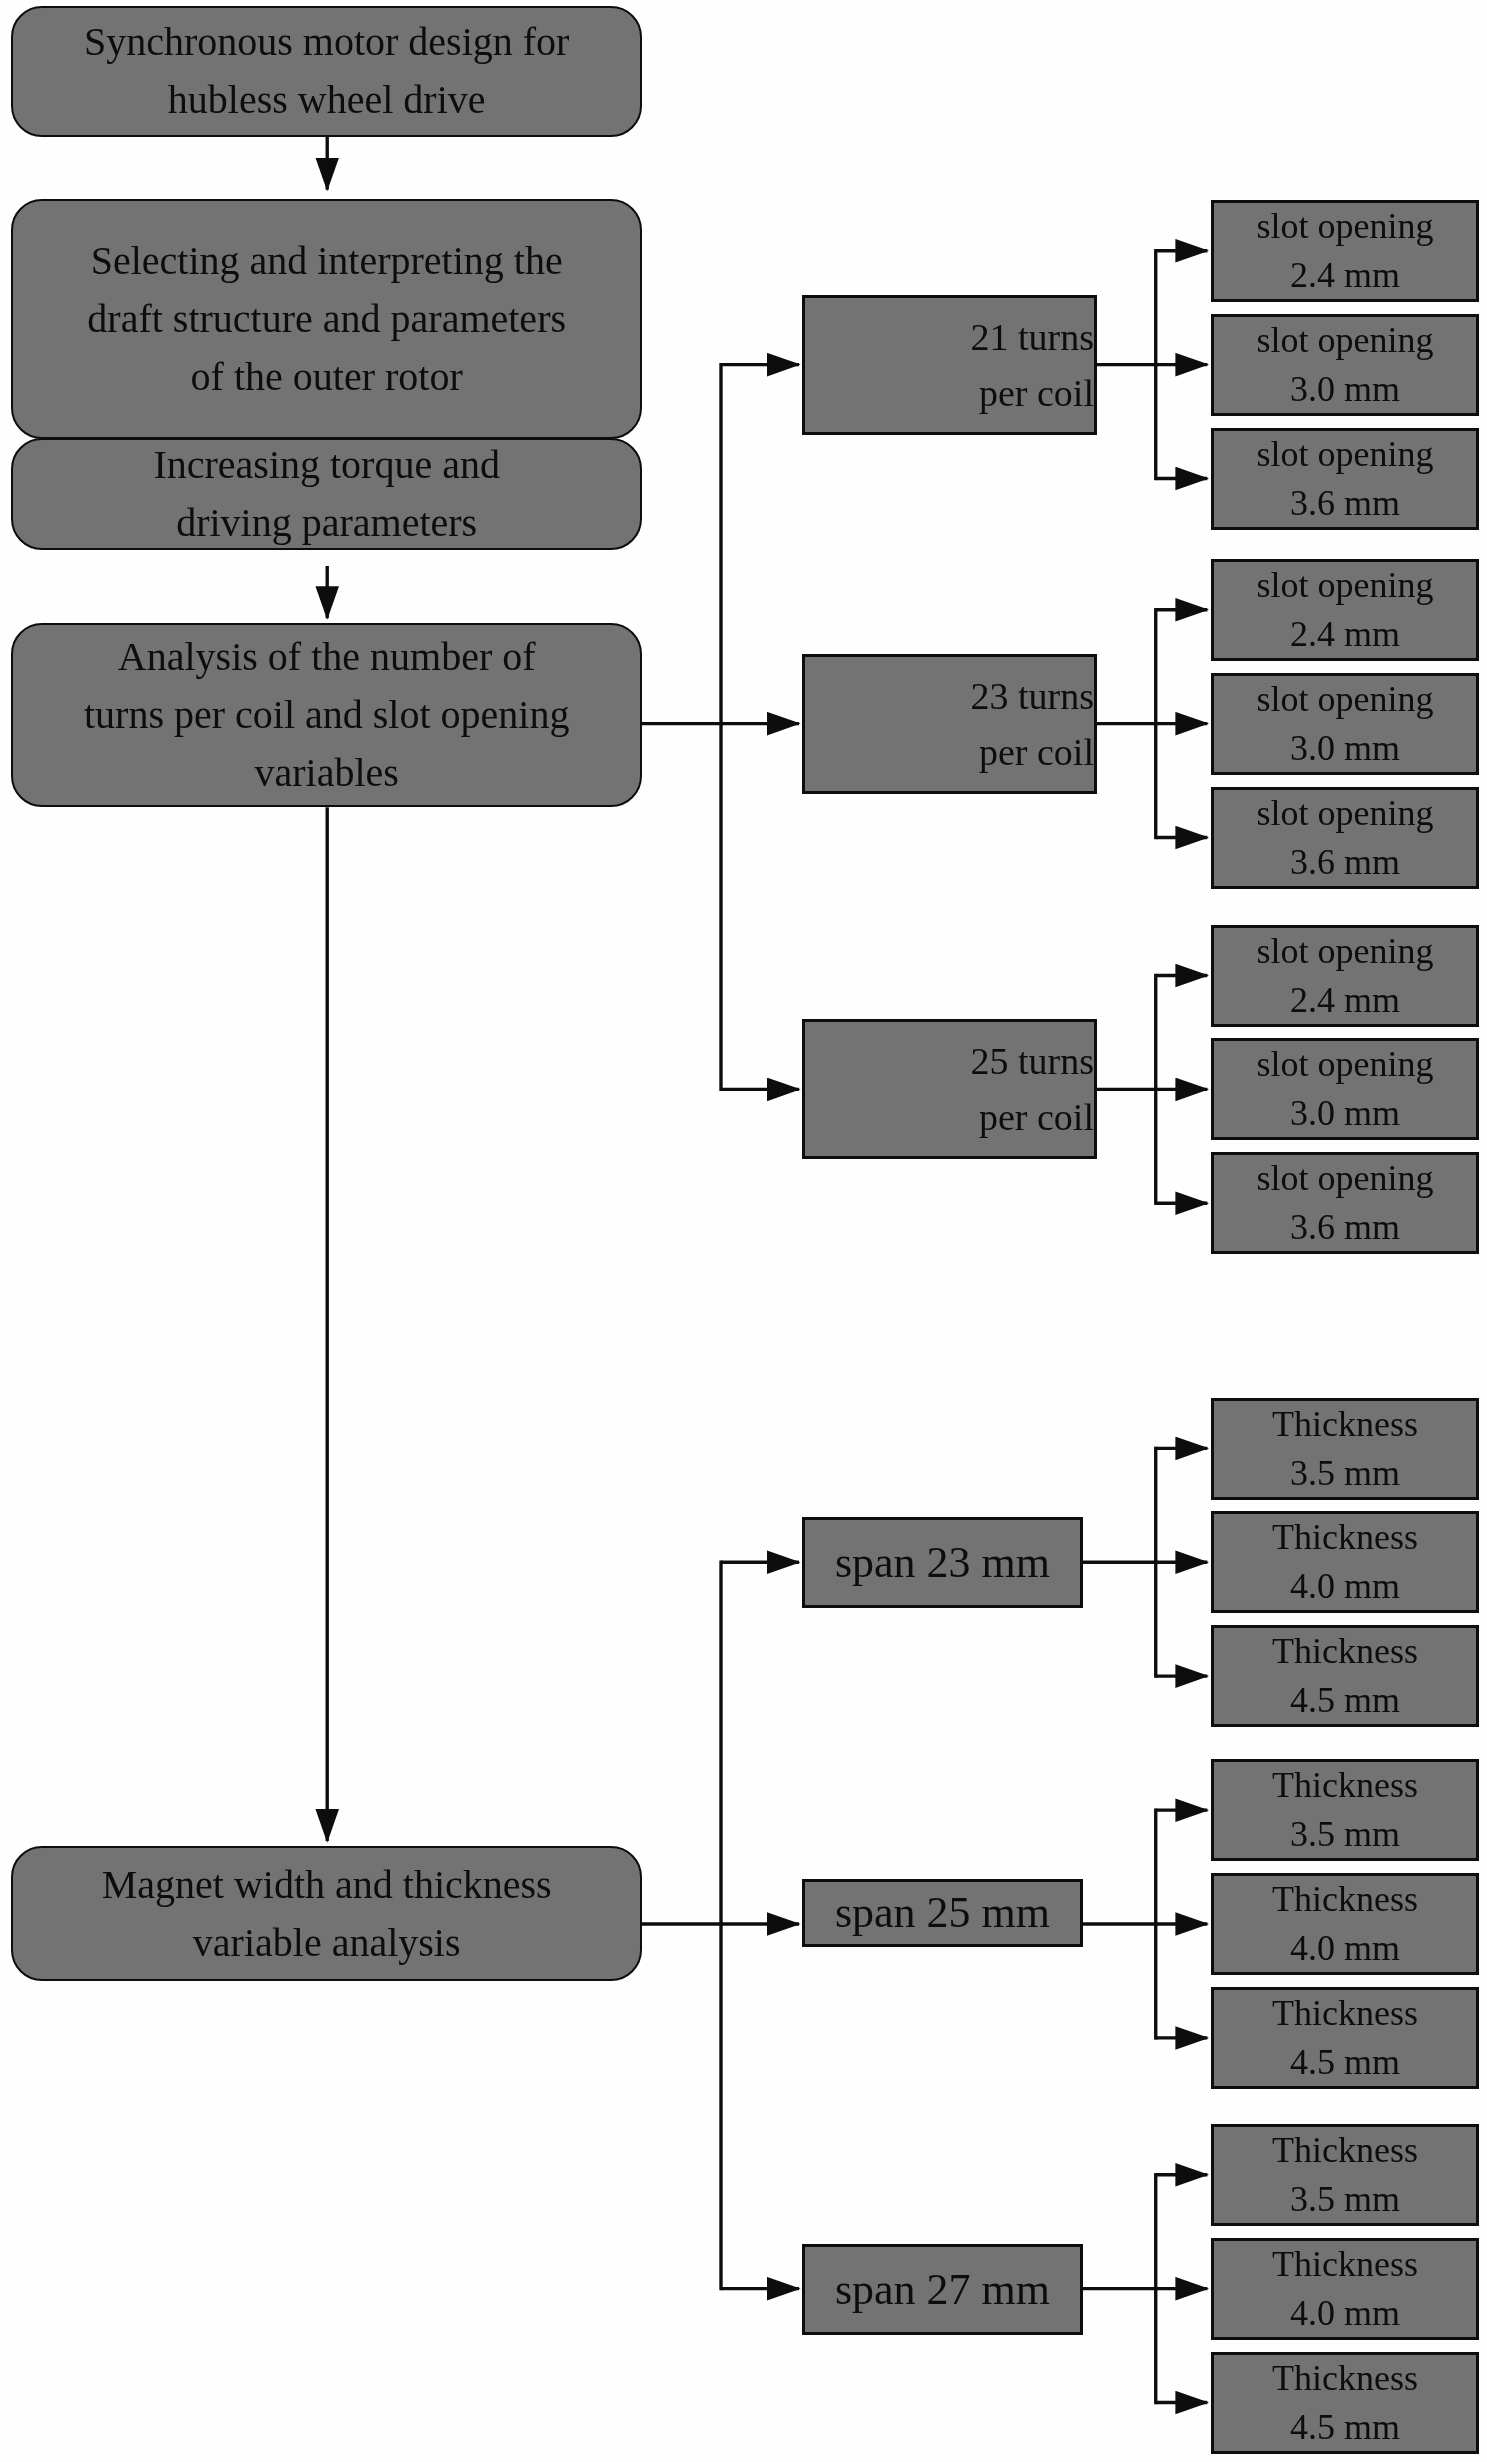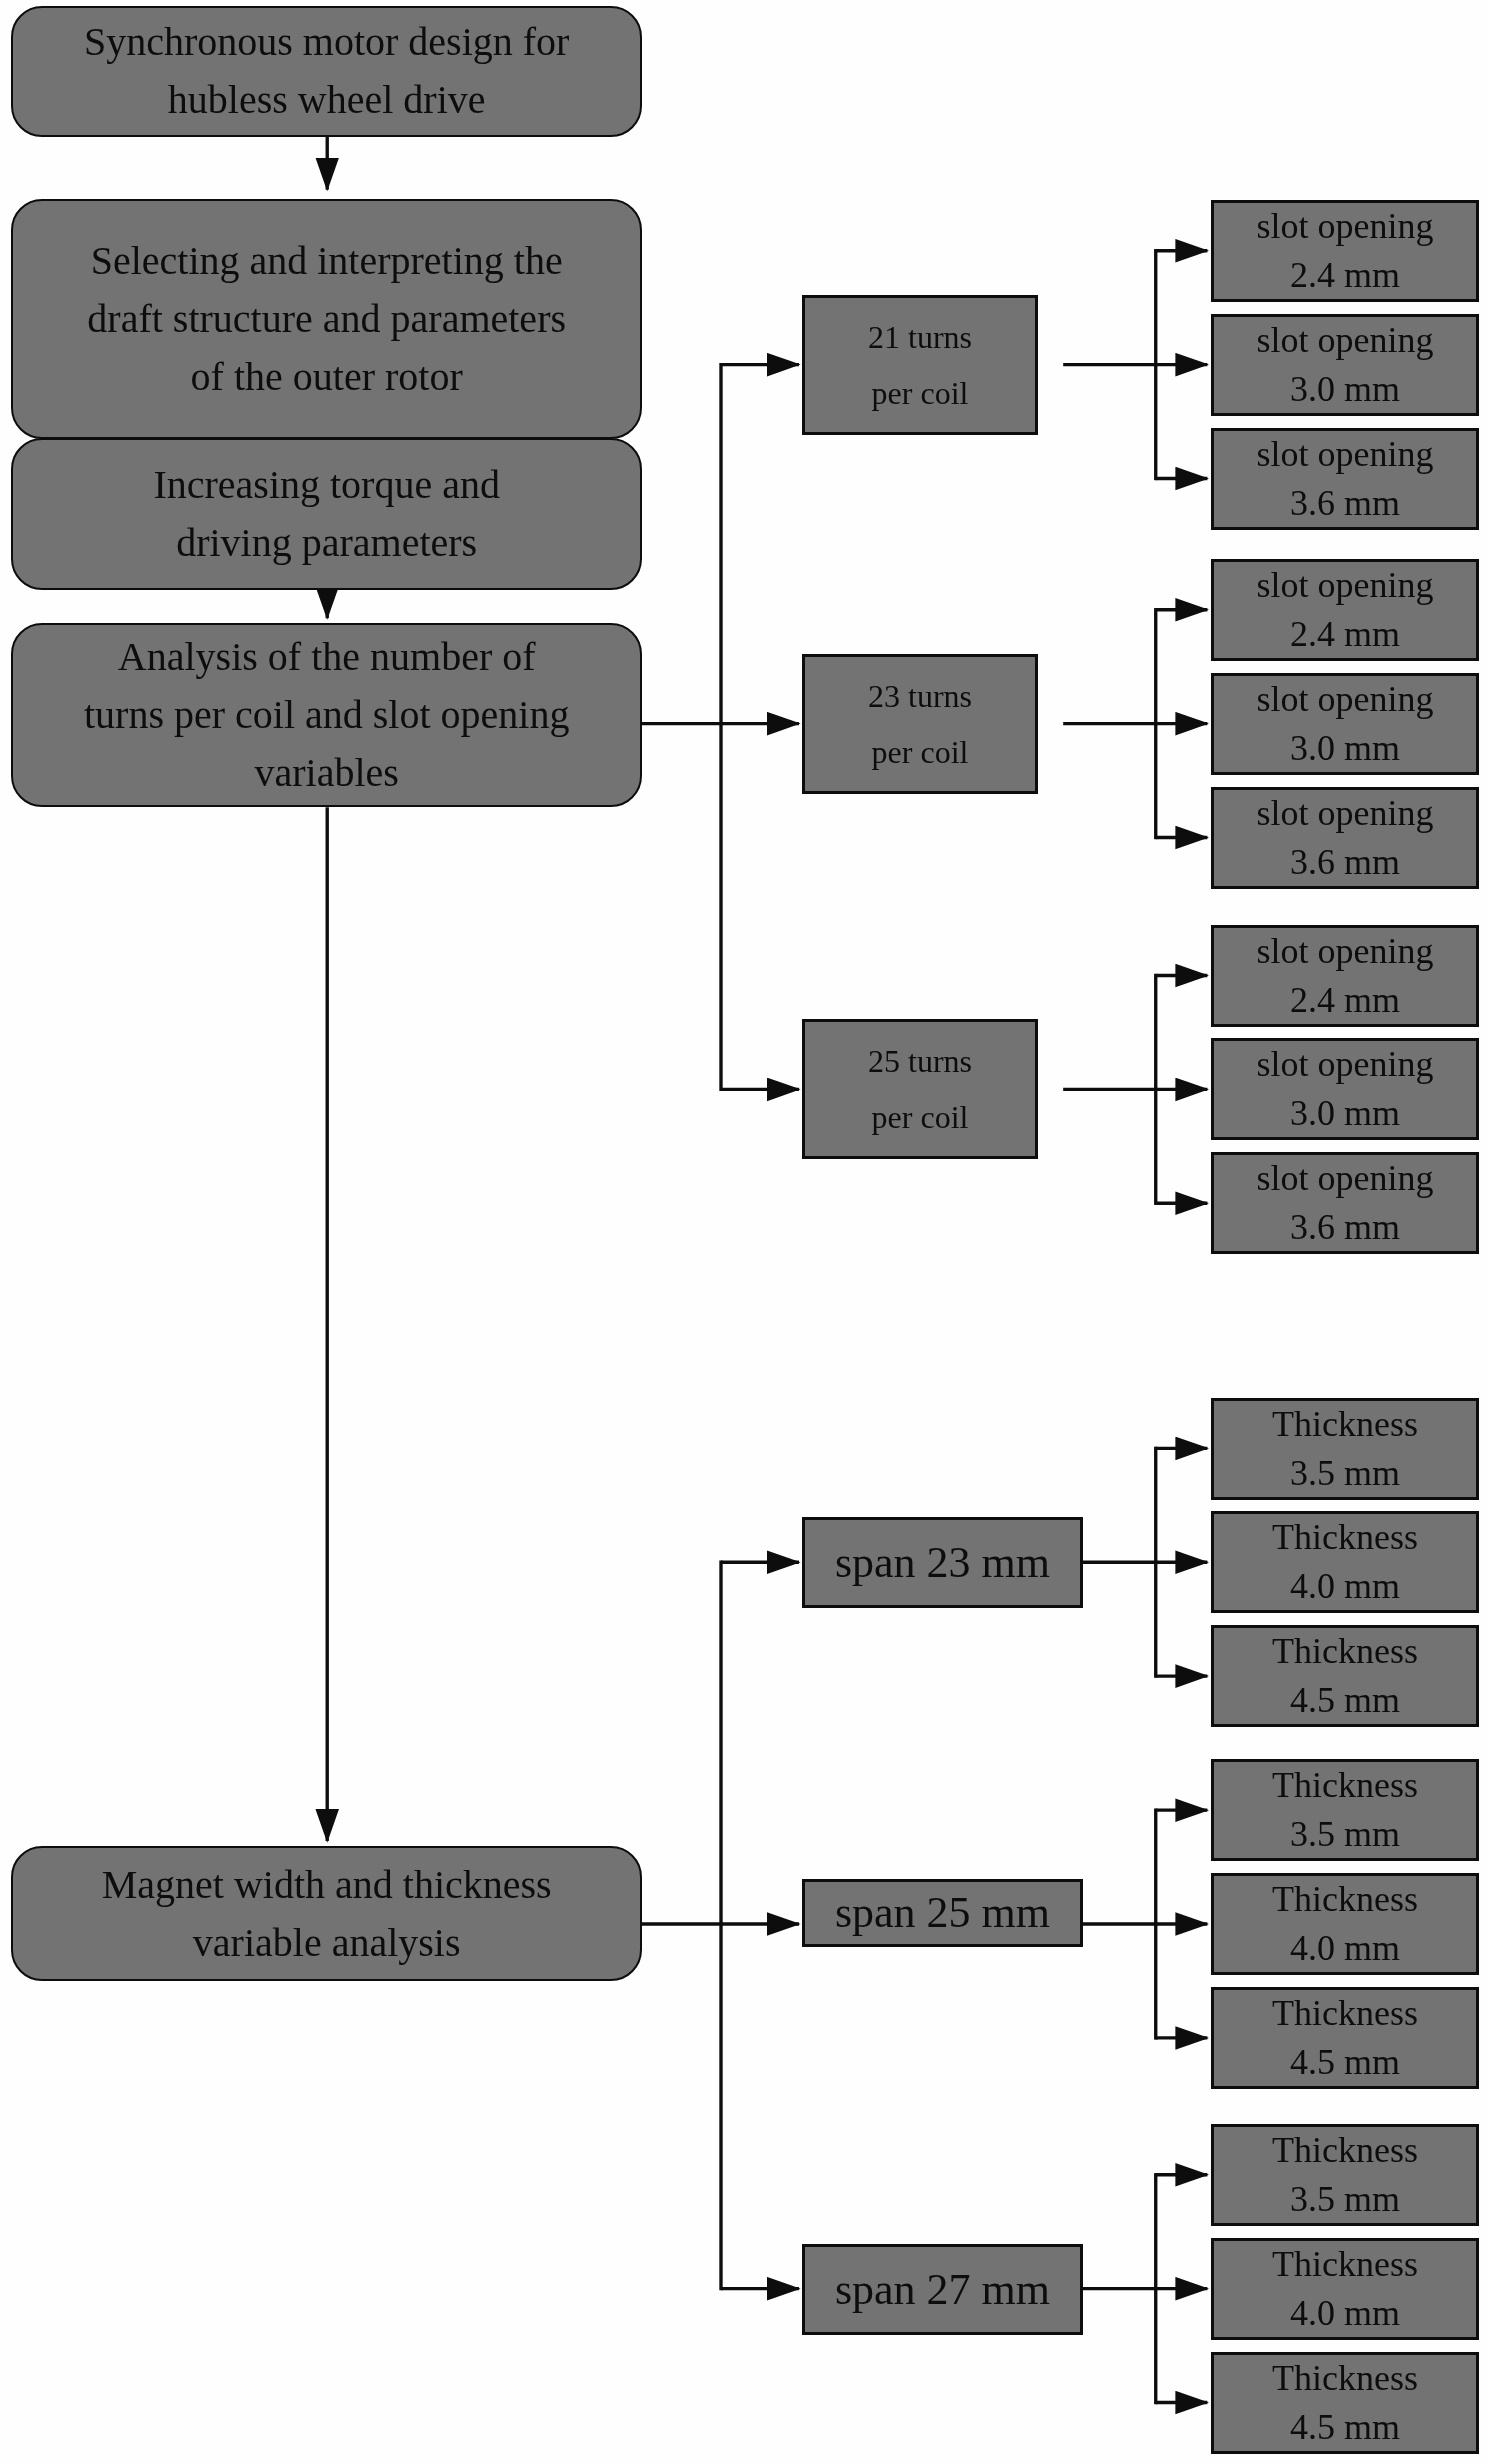--- a/index.html
+++ b/index.html
@@ -27,23 +27,24 @@
     border: 2.8px solid #0d0d0d;
     border-radius: 31px;
     left: 11.2px;
     width: 631px;
     font-size: 40px;
     line-height: 58px;
   }
   .tbox {
     border: 3.4px solid #0d0d0d;
     left: 802px;
-    width: 236px;
-    font-size: 32px;
+    width: 295px;
+    font-size: 38px;
     line-height: 56px;
+    align-items: flex-end;
   }
   .pbox {
     border: 3.4px solid #0d0d0d;
     left: 802px;
     width: 281px;
     font-size: 44px;
     line-height: 56px;
   }
   .obox {
     border: 3.4px solid #0d0d0d;
@@ -127,21 +128,21 @@
     <span class="line">Synchronous motor design for</span>
     <span class="line">hubless wheel drive</span>
   </div>
 
   <div class="box rbox" style="top:199px;height:240px">
     <span class="line">Selecting and interpreting the</span>
     <span class="line">draft structure and parameters</span>
     <span class="line">of the outer rotor</span>
   </div>
 
-  <div class="box rbox" style="top:438px;height:152px">
+  <div class="box rbox" style="top:438px;height:112px">
     <span class="line">Increasing torque and</span>
     <span class="line">driving parameters</span>
   </div>
 
   <div class="box rbox" style="top:623px;height:184px">
     <span class="line">Analysis of the number of</span>
     <span class="line">turns per coil and slot opening</span>
     <span class="line">variables</span>
   </div>
 

